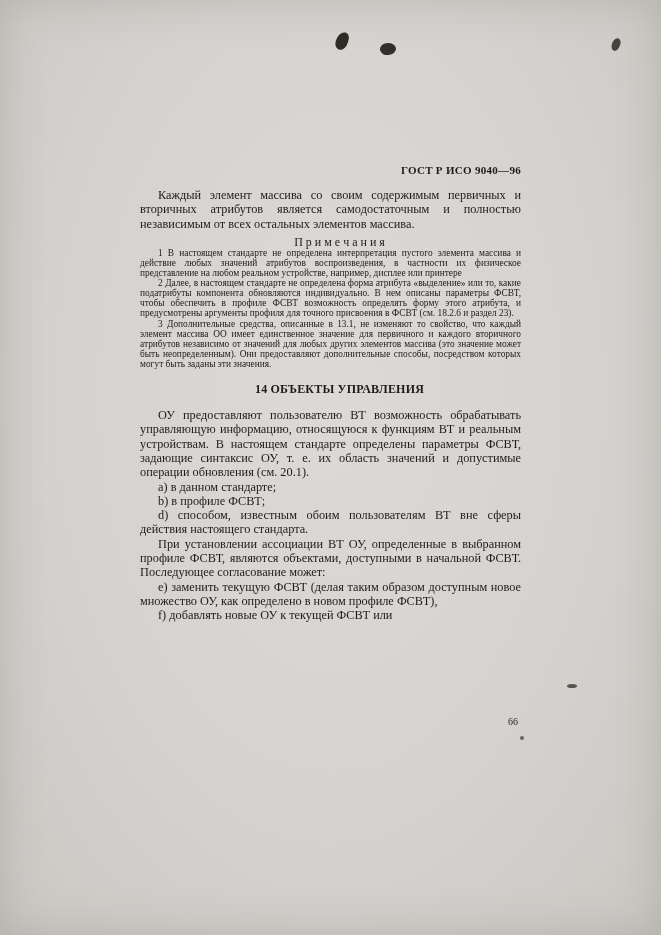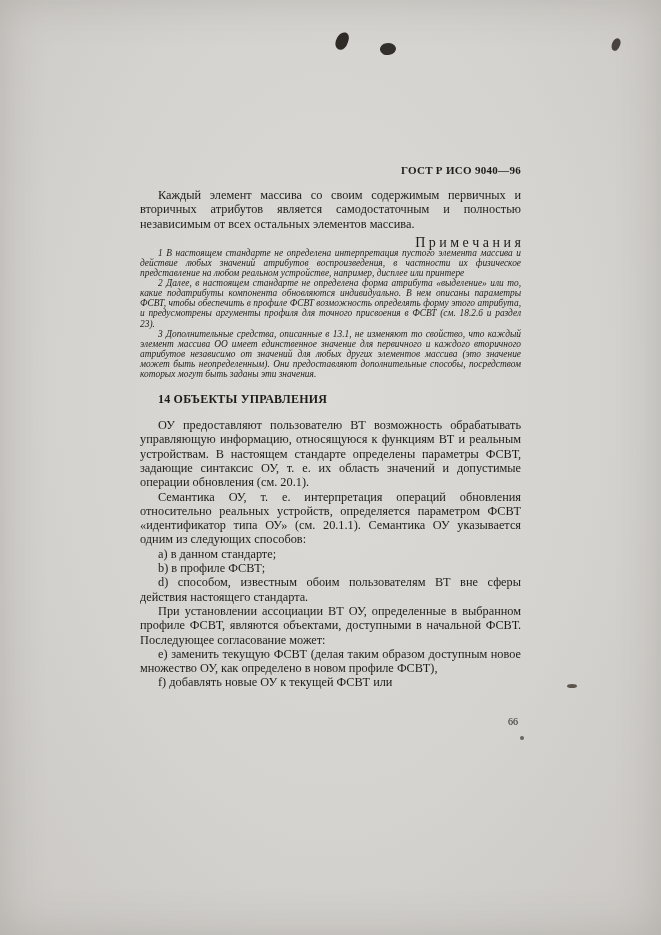--- a/index.html
+++ b/index.html
@@ -34,33 +34,33 @@
     position: absolute;
     left: 140px;
     top: 188px;
     width: 381px;
     text-align: justify;
   }
   p { margin: 0; }
   .body { font-size: 12.3px; line-height: 14.3px; font-family: Liberation Serif, serif; }
   .indent { text-indent: 18px; }
   .notes-heading {
-    font-size: 14px;
+    font-size: 12px;
     line-height: 11px;
     margin-top: 6px;
     text-indent: 18px;
-    text-align: right;
+    text-align: center;
   }
-  .note { font-size: 9.4px; line-height: 10.1px; text-indent: 18px; font-style: italic; }
+  .note { font-size: 9.4px; line-height: 10.1px; text-indent: 18px; }
   .section-heading {
     font-size: 12px;
     font-weight: bold;
     margin: 13px 0 11px 0;
     text-indent: 18px;
-    text-align: left;
+    text-align: center;
     letter-spacing: 0.2px;
   }
   .page-number {
     position: absolute;
     left: 140px;
     top: 716px;
     width: 378px;
     text-align: right;
     font-size: 10px;
   }
@@ -108,21 +108,20 @@
     <p class="body indent">Каждый элемент массива со своим содержимым первичных и вторичных атрибутов является самодостаточным и полностью независимым от всех остальных элементов массива.</p>
 
     <p class="notes-heading">П р и м е ч а н и я</p>
     <p class="note">1 В настоящем стандарте не определена интерпретация пустого элемента массива и действие любых значений атрибутов воспроизведения, в частности их физическое представление на любом реальном устройстве, например, дисплее или принтере</p>
     <p class="note">2 Далее, в настоящем стандарте не определена форма атрибута «выделение» или то, какие податрибуты компонента обновляются индивидуально. В нем описаны параметры ФСВТ, чтобы обеспечить в профиле ФСВТ возможность определять форму этого атрибута, и предусмотрены аргументы профиля для точного присвоения в ФСВТ (см. 18.2.6 и раздел 23).</p>
     <p class="note">3 Дополнительные средства, описанные в 13.1, не изменяют то свойство, что каждый элемент массива ОО имеет единственное значение для первичного и каждого вторичного атрибутов независимо от значений для любых других элементов массива (это значение может быть неопределенным). Они предоставляют дополнительные способы, посредством которых могут быть заданы эти значения.</p>
 
     <p class="section-heading">14 ОБЪЕКТЫ УПРАВЛЕНИЯ</p>
 
     <p class="body indent">ОУ предоставляют пользователю ВТ возможность обрабатывать управляющую информацию, относящуюся к функциям ВТ и реальным устройствам. В настоящем стандарте определены параметры ФСВТ, задающие синтаксис ОУ, т. е. их область значений и допустимые операции обновления (см. 20.1).</p>
-    <p class="body indent">Семантика ОУ, т. е. интерпретация операций обновления относительно реальных устройств, определяется параметром ФСВТ «идентификатор типа ОУ» (см. 20.1.1). Семантика ОУ указывается одним из следующих способов:</p>
 
     <p class="body indent">a) в данном стандарте;</p>
     <p class="body indent">b) в профиле ФСВТ;</p>
     <p class="body indent">d) способом, известным обоим пользователям ВТ вне сферы действия настоящего стандарта.</p>
 
     <p class="body indent">При установлении ассоциации ВТ ОУ, определенные в выбранном профиле ФСВТ, являются объектами, доступными в начальной ФСВТ. Последующее согласование может:</p>
 
     <p class="body indent">e) заменить текущую ФСВТ (делая таким образом доступным новое множество ОУ, как определено в новом профиле ФСВТ),</p>
     <p class="body indent">f) добавлять новые ОУ к текущей ФСВТ или</p>
   </div>

